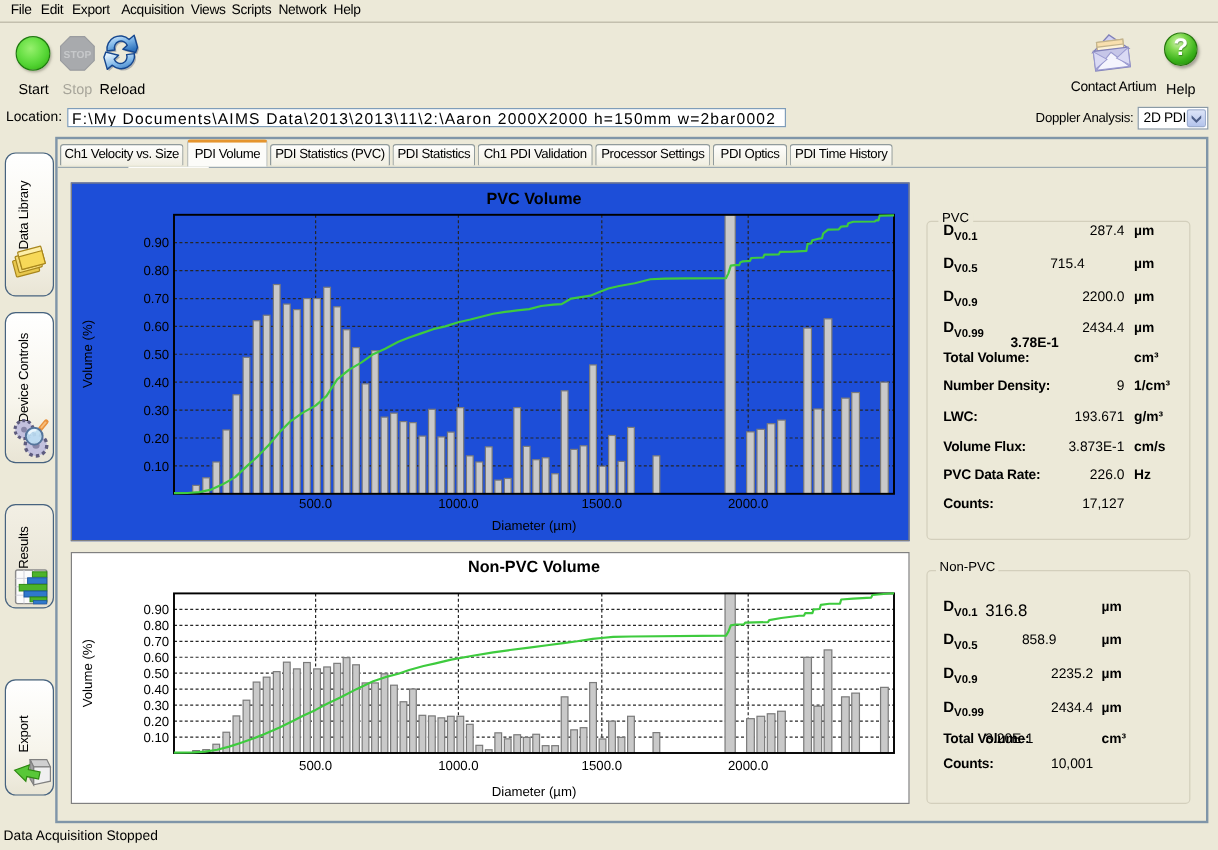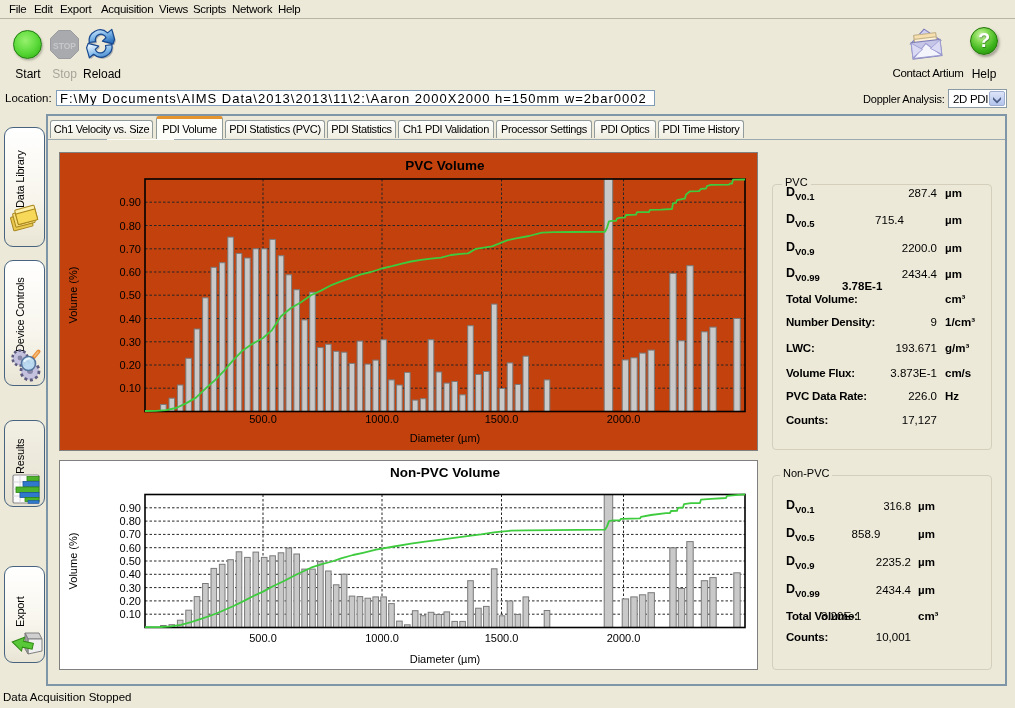--- a/index.html
+++ b/index.html
@@ -147,21 +147,21 @@
   <div class="abs" style="left:175px;top:0px;width:100px;height:18px;border:1px solid #919b9c;border-bottom:none;border-radius:3px 3px 0 0;background:linear-gradient(to bottom,#fefefd,#f0eee1);text-align:center;line-height:17px;white-space:nowrap;overflow:hidden;">PDI Statistics (PVC)</div>
   <div class="abs" style="left:277px;top:0px;width:69px;height:18px;border:1px solid #919b9c;border-bottom:none;border-radius:3px 3px 0 0;background:linear-gradient(to bottom,#fefefd,#f0eee1);text-align:center;line-height:17px;white-space:nowrap;overflow:hidden;">PDI Statistics</div>
   <div class="abs" style="left:348px;top:0px;width:96px;height:18px;border:1px solid #919b9c;border-bottom:none;border-radius:3px 3px 0 0;background:linear-gradient(to bottom,#fefefd,#f0eee1);text-align:center;line-height:17px;white-space:nowrap;overflow:hidden;">Ch1 PDI Validation</div>
   <div class="abs" style="left:446px;top:0px;width:96px;height:18px;border:1px solid #919b9c;border-bottom:none;border-radius:3px 3px 0 0;background:linear-gradient(to bottom,#fefefd,#f0eee1);text-align:center;line-height:17px;white-space:nowrap;overflow:hidden;">Processor Settings</div>
   <div class="abs" style="left:544px;top:0px;width:62px;height:18px;border:1px solid #919b9c;border-bottom:none;border-radius:3px 3px 0 0;background:linear-gradient(to bottom,#fefefd,#f0eee1);text-align:center;line-height:17px;white-space:nowrap;overflow:hidden;">PDI Optics</div>
   <div class="abs" style="left:608px;top:0px;width:86px;height:18px;border:1px solid #919b9c;border-bottom:none;border-radius:3px 3px 0 0;background:linear-gradient(to bottom,#fefefd,#f0eee1);text-align:center;line-height:17px;white-space:nowrap;overflow:hidden;">PDI Time History</div>
 </div>
 <div class="abs" style="left:48px;top:139px;width:957px;height:1px;background:#9aa8b0;"></div>
 <div class="abs" style="left:107px;top:139px;width:67px;height:1px;background:#fcfcf9;"></div>
 
-<div class="abs" style="left:59px;top:152px;width:699px;height:299px;background:#c2410c;border:1px solid #808080;">
+<div class="abs" style="left:59px;top:152px;width:699px;height:299px;background:#1d4ed8;border:1px solid #808080;">
 <svg width="698" height="298" style="position:absolute;left:0;top:0">
 <text x="385" y="17" text-anchor="middle" font-family="Liberation Sans, sans-serif" font-size="13.5" font-weight="bold" fill="#000">PVC Volume</text>
 <line x1="85" y1="235.2" x2="685" y2="235.2" stroke="#262626" stroke-width="1" stroke-dasharray="2.5,2"></line>
 <text x="81" y="239.2" text-anchor="end" font-family="Liberation Sans, sans-serif" font-size="11" fill="#000">0.10</text>
 <line x1="85" y1="212.0" x2="685" y2="212.0" stroke="#262626" stroke-width="1" stroke-dasharray="2.5,2"></line>
 <text x="81" y="216.0" text-anchor="end" font-family="Liberation Sans, sans-serif" font-size="11" fill="#000">0.20</text>
 <line x1="85" y1="188.8" x2="685" y2="188.8" stroke="#262626" stroke-width="1" stroke-dasharray="2.5,2"></line>
 <text x="81" y="192.8" text-anchor="end" font-family="Liberation Sans, sans-serif" font-size="11" fill="#000">0.30</text>
 <line x1="85" y1="165.5" x2="685" y2="165.5" stroke="#262626" stroke-width="1" stroke-dasharray="2.5,2"></line>
 <text x="81" y="169.5" text-anchor="end" font-family="Liberation Sans, sans-serif" font-size="11" fill="#000">0.40</text>
@@ -370,21 +370,21 @@
 <div class="abs" style="left:945px;top:366.5px;font-size:11.5px;font-weight:bold;">cm/s</div>
 <div class="abs" style="left:786px;top:389.6px;font-size:11.5px;font-weight:bold;letter-spacing:-0.2px;">PVC Data Rate:</div>
 <div class="abs" style="left:842px;top:389.6px;width:95px;text-align:right;font-size:11.5px;">226.0</div>
 <div class="abs" style="left:945px;top:389.6px;font-size:11.5px;font-weight:bold;">Hz</div>
 <div class="abs" style="left:786px;top:413.6px;font-size:11.5px;font-weight:bold;letter-spacing:-0.2px;">Counts:</div>
 <div class="abs" style="left:842px;top:413.6px;width:95px;text-align:right;font-size:11.5px;">17,127</div>
 
 <div class="abs" style="left:772px;top:475px;width:220px;height:195px;border:1px solid #d3cfbc;border-radius:4px;"></div>
 <div class="abs" style="left:780px;top:468px;background:#ece9d8;padding:0 3px;font-size:11px;line-height:11px;">Non-PVC</div>
 <div class="abs" style="left:786px;top:498px;font-size:12.5px;font-weight:bold;">D<span style="font-size:9.5px;vertical-align:-4px;">V0.1</span></div>
-<div class="abs" style="left:821px;top:500px;width:90px;text-align:right;font-size:11px;">316.8</div>
+<div class="abs" style="left:821px;top:500px;width:90px;text-align:left;font-size:14px;">316.8</div>
 <div class="abs" style="left:918px;top:500px;font-size:11.5px;font-weight:bold;">µm</div>
 <div class="abs" style="left:786px;top:526px;font-size:12.5px;font-weight:bold;">D<span style="font-size:9.5px;vertical-align:-4px;">V0.5</span></div>
 <div class="abs" style="left:821px;top:528px;width:90px;text-align:center;font-size:11.5px;">858.9</div>
 <div class="abs" style="left:918px;top:528px;font-size:11.5px;font-weight:bold;">µm</div>
 <div class="abs" style="left:786px;top:554px;font-size:12.5px;font-weight:bold;">D<span style="font-size:9.5px;vertical-align:-4px;">V0.9</span></div>
 <div class="abs" style="left:821px;top:556px;width:90px;text-align:right;font-size:11.5px;">2235.2</div>
 <div class="abs" style="left:918px;top:556px;font-size:11.5px;font-weight:bold;">µm</div>
 <div class="abs" style="left:786px;top:582px;font-size:12.5px;font-weight:bold;">D<span style="font-size:9.5px;vertical-align:-4px;">V0.99</span></div>
 <div class="abs" style="left:821px;top:584px;width:90px;text-align:right;font-size:11.5px;">2434.4</div>
 <div class="abs" style="left:918px;top:584px;font-size:11.5px;font-weight:bold;">µm</div>

